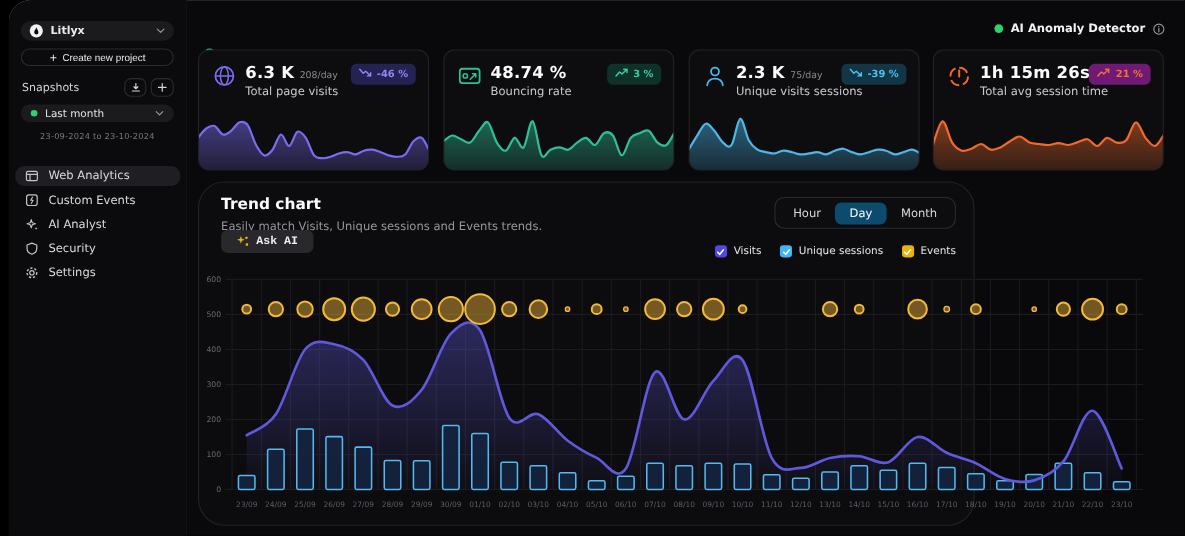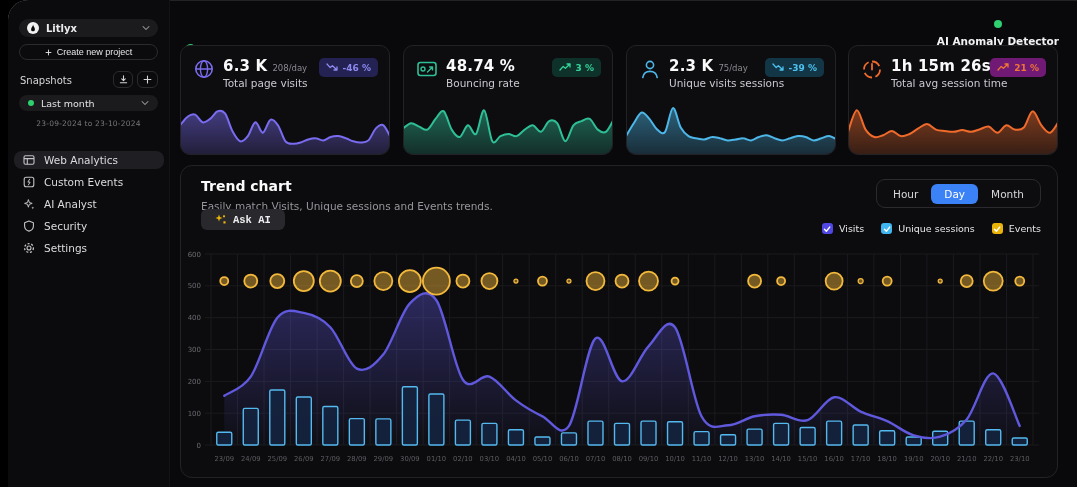--- a/index.html
+++ b/index.html
@@ -38,50 +38,50 @@
   .nav { position:absolute; left:6px; top:151px; right:5px; }
   .nav-item { height:18px; margin-bottom:4px; border-radius:8px; display:flex;
     align-items:center; gap:9px; padding:0 9px; color:#dcdcdf; font-size:10.5px; cursor:pointer; }
   .nav-item.active { background:#1f1f23; }
   .nav-item .nico { color:#c3c3c8; display:flex; flex:none; }
 
   
   .online { position:absolute; left:186px; top:20px; display:flex; align-items:center; gap:7px; }
   .g-dot { width:9px; height:9px; border-radius:50%; background:#2fd06f; }
   .online-label { font-size:10.5px; font-weight:700; color:#f2f2f4;margin-top:44px; }
-  .anomaly { position:absolute; right:18px; top:20px; display:flex; align-items:center; gap:7px;flex-direction:column; }
+  .anomaly { position:absolute; right:18px; top:20px; display:flex; align-items:center; gap:7px; }
   .anomaly .g-dot { width:8px; height:8px; }
   .anomaly-label { font-size:10.5px; font-weight:700; color:#f2f2f4; }
   .info-i { color:#9a9a9f; display:flex; cursor:pointer; }
 
   
   .card { position:absolute; top:45px; width:210px; height:110px; background:#0d0d10;
     border:1px solid #232327; border-radius:10px; overflow:hidden; }
   .card-icon { position:absolute; left:12px; top:12px; width:22px; height:22px; display:flex; }
   .card-valrow { position:absolute; left:42px; top:11px; display:flex; align-items:baseline; gap:5px; }
   .card-value { font-size:15px; font-weight:700; color:#fafafa; letter-spacing:.2px; }
   .card-perday { font-size:8.5px; color:#8a8a90;text-align:center; }
   .card-label { position:absolute; left:42px; top:31px; font-size:10.5px; color:#c9c9cf; }
   .badge { position:absolute; right:11px; top:12px; height:19px; border-radius:5px;
     display:flex; align-items:flex-end; gap:5px; padding:4px 7px; font-size:9px; font-weight:600; }
   .spark { position:absolute; left:-1px; bottom:-1px; }
 
   
-  .trend-card { position:absolute; left:180px; top:165px; width:878px; height:313px;
-    background:#0c0c0e; border:1px solid #232327; border-radius:12px; }
+  .trend-card { position:absolute; left:180px; top:165px; width:706px; height:313px;
+    background:#0c0c0e; border:1px solid #232327; border-radius:24px; }
   .trend-title { position:absolute; left:20px; top:12px; font-size:14px; font-weight:700; color:#fbfbfc; }
   .trend-sub { position:absolute; left:20px; top:34px; font-size:10.5px; color:#96969c; }
   .ask-ai { position:absolute; left:20px; top:43px; height:21px; padding:0 14px;
     background:#29292d; border:none; border-radius:6px; display:flex; align-items:center;
     gap:7px; color:#f0f0f2; font-size:10.5px; font-weight:600; cursor:pointer;font-family:Liberation Mono, monospace; }
   .segmented { position:absolute; right:16px; top:13px; height:29px; border:1px solid #2b2b2f;
     border-radius:9px; display:flex; align-items:center; padding:0 3px; background:#0d0d10; }
   .seg-btn { border:none; background:transparent; color:#d8d8dc; font-size:10.5px;
     padding:4px 13px; border-radius:6px; cursor:pointer; font-family:inherit; }
-  .seg-btn.active { background:#3b82f6; color:#ffffff; }
+  .seg-btn.active { background:#0c4a6e; color:#ffffff; }
   .legend { position:absolute; right:16px; top:57px; display:flex; align-items:center; gap:17px; }
   .legend-item { display:flex; align-items:center; gap:6px; cursor:pointer; }
   .legend-box { width:11px; height:11px; border-radius:3px; display:flex;
     align-items:center; justify-content:center; }
   .legend-text { font-size:9.5px; color:#e6e6e9; }
   #trend-svg { position:absolute; left:6px; top:80px; }
 </style>
 </head>
 <body>
 

